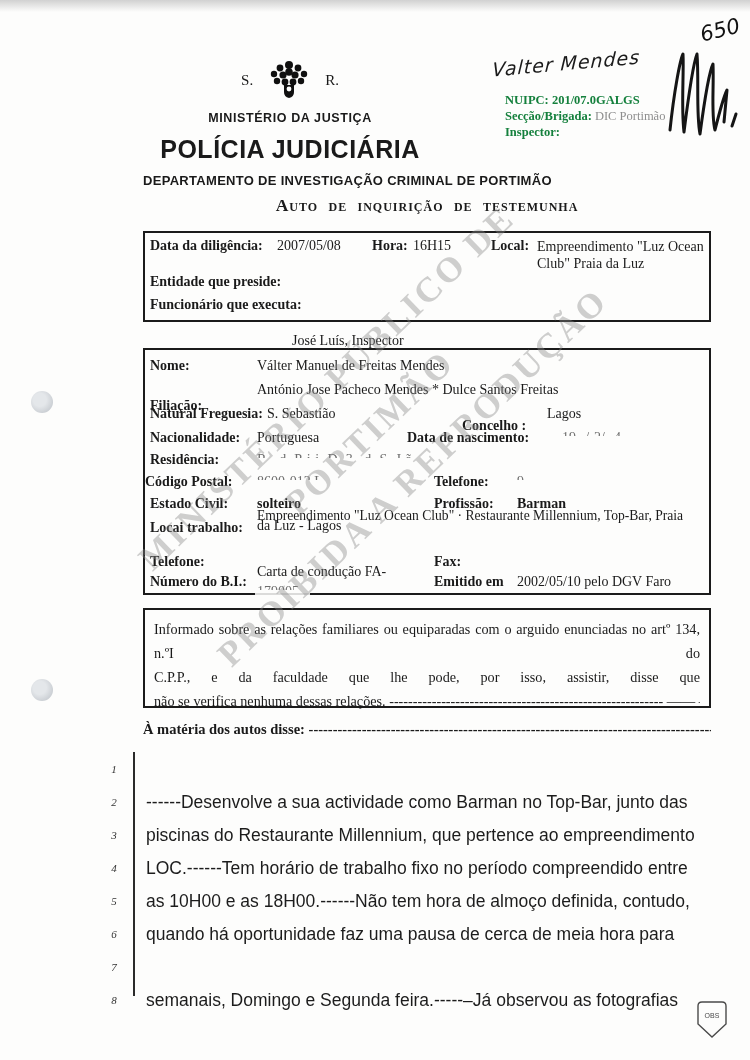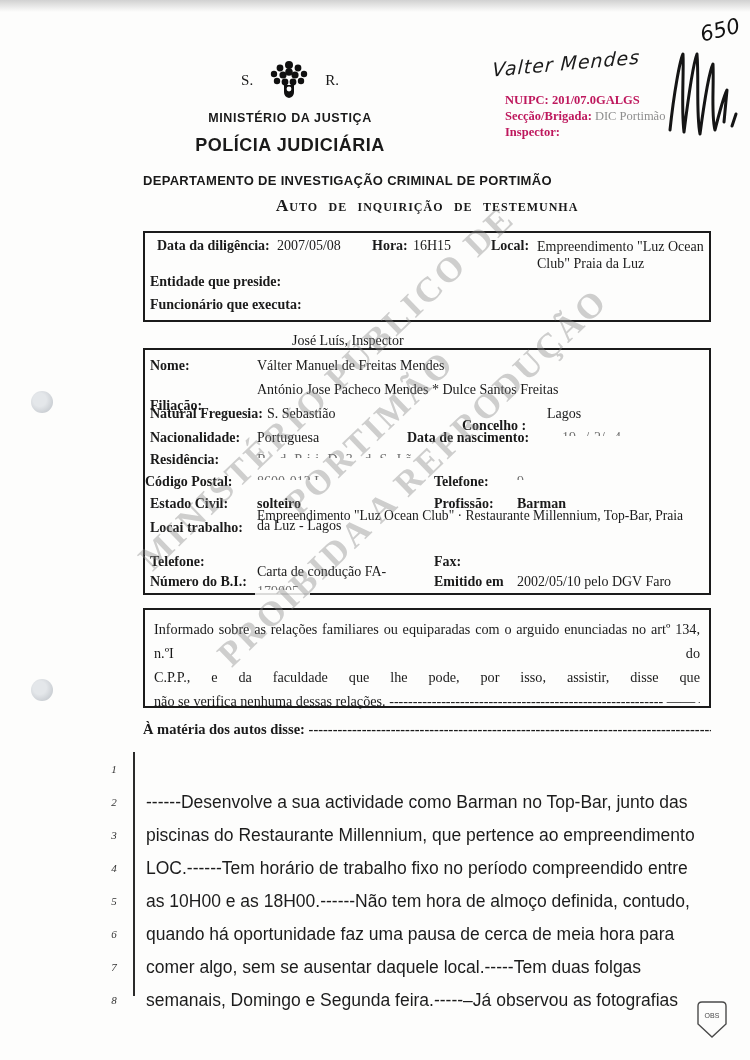--- a/index.html
+++ b/index.html
@@ -11,27 +11,27 @@
         background:radial-gradient(circle at 40% 40%, #e4e7ea 0 35%, #b9bec4 100%);}
   .hole.h1{left:31px;top:391px;} .hole.h2{left:31px;top:679px;}
 
   
   .hdr-center{position:absolute;left:150px;top:55px;width:280px;text-align:center;}
   .crest-row{display:flex;align-items:center;justify-content:center;gap:10px;
              font-size:15px;font-family:"Liberation Serif",serif;}
   .ministry{margin-top:6px;font-family:"Liberation Sans",sans-serif;font-weight:bold;
             font-size:12.5px;letter-spacing:.6px;}
   .org{position:absolute;left:150px;top:135px;width:280px;text-align:center;
-       font-family:"Liberation Sans",sans-serif;font-size:18px;font-weight:bold;letter-spacing:.5px;}
+       font-family:"Liberation Sans",sans-serif;font-size:25px;font-weight:bold;letter-spacing:.5px;}
   .dept{position:absolute;left:143px;top:173px;font-family:"Liberation Sans",sans-serif;
         font-size:13px;font-weight:bold;letter-spacing:.3px;}
 
   .case-info{position:absolute;left:505px;top:92px;font-family:"Liberation Serif",serif;
              font-size:12.5px;line-height:16px;color:#8e8e8e;}
-  .case-info b{color:#be185d;}
+  .case-info b{color:#15803d;}
   .hand-name{position:absolute;left:492px;top:52px;font-family:"DejaVu Sans",sans-serif;
              font-style:italic;font-size:19px;color:#1b1b1b;
              transform:rotate(-5deg) skewX(-8deg);letter-spacing:1px;}
   .folio{position:absolute;left:700px;top:18px;font-family:"DejaVu Sans",sans-serif;
          font-style:italic;font-size:21px;transform:rotate(-14deg);color:#111;}
   .sig{position:absolute;left:648px;top:42px;}
 
   .doc-title{position:absolute;left:143px;top:195px;width:568px;text-align:center;
              font-variant:small-caps;font-weight:bold;font-size:17.5px;
              letter-spacing:1px;word-spacing:5px;}
@@ -128,21 +128,21 @@
   <div class="sig">
     <svg width="95" height="100" viewBox="0 0 95 100">
       <path d="M22 88 C26 50 32 18 35 12 C36 32 33 66 36 90 C40 58 45 22 49 12 C51 36 48 72 52 92 C56 62 61 30 65 22 C66 44 63 74 67 88 C71 72 76 54 79 48 L76 80" fill="none" stroke="#151515" stroke-width="3" stroke-linecap="round" stroke-linejoin="round"></path>
       <path d="M84 84 l4 -12" fill="none" stroke="#151515" stroke-width="3" stroke-linecap="round"></path>
     </svg>
   </div>
 
   <div class="doc-title">Auto de inquirição de testemunha</div>
 
   <div class="box box1">
-    <div class="fld" style="left:12px;top:5px;"><b>Data da diligência:</b></div>
+    <div class="fld" style="left:5px;top:5px;"><b>Data da diligência:</b></div>
     <div class="fld" style="left:132px;top:5px;">2007/05/08</div>
     <div class="fld" style="left:227px;top:5px;"><b>Hora:</b></div>
     <div class="fld" style="left:268px;top:5px;">16H15</div>
     <div class="fld" style="left:346px;top:5px;"><b>Local:</b></div>
     <div class="fld wrapfld" style="left:392px;top:5px;width:168px;line-height:17px;">Empreendimento "Luz Ocean Club"  Praia da Luz</div>
     <div class="fld" style="left:5px;top:41px;"><b>Entidade que preside:</b></div>
     <div class="fld" style="left:5px;top:64px;"><b>Funcionário que executa:</b></div>
     <div class="fld" style="left:147px;top:64px;margin-top:36px;">José Luís, Inspector</div>
   </div>
 
@@ -203,21 +203,21 @@
   </div>
 
   <div class="depo-rule"></div>
   <div class="depo">
       <div class="depo-row"><span class="depo-num">1</span></div>
       <div class="depo-row"><span class="depo-num">2</span><span>------Desenvolve a sua actividade como Barman no Top-Bar, junto das</span></div>
       <div class="depo-row"><span class="depo-num">3</span><span>piscinas do Restaurante Millennium, que pertence ao empreendimento</span></div>
       <div class="depo-row"><span class="depo-num">4</span><span>LOC.------Tem horário de trabalho fixo no período compreendido entre</span></div>
       <div class="depo-row"><span class="depo-num">5</span><span>as 10H00 e as 18H00.------Não tem hora de almoço definida, contudo,</span></div>
       <div class="depo-row"><span class="depo-num">6</span><span>quando há oportunidade faz uma pausa de cerca de meia hora para</span></div>
-      <div class="depo-row"><span class="depo-num">7</span><span>comer algo, sem se ausentar daquele local.-----Tem duas folgas</span></div>
+      <div class="depo-row"><span class="depo-num">7</span></div>
       <div class="depo-row"><span class="depo-num">8</span><span>semanais, Domingo e Segunda feira.-----–Já observou as fotografias</span></div>
     </div>
 
   <div class="stamp">
     <svg width="32" height="40" viewBox="0 0 32 40">
       <path d="M6 2 h20 q4 0 4 4 v18 l-14 13 l-14 -13 v-18 q0 -4 4 -4 z" fill="none" stroke="#4a4a4a" stroke-width="1.4"></path>
       <text x="16" y="18" text-anchor="middle" font-size="7" fill="#4a4a4a" font-family="Liberation Sans, sans-serif">OBS</text>
     </svg>
   </div>
 

